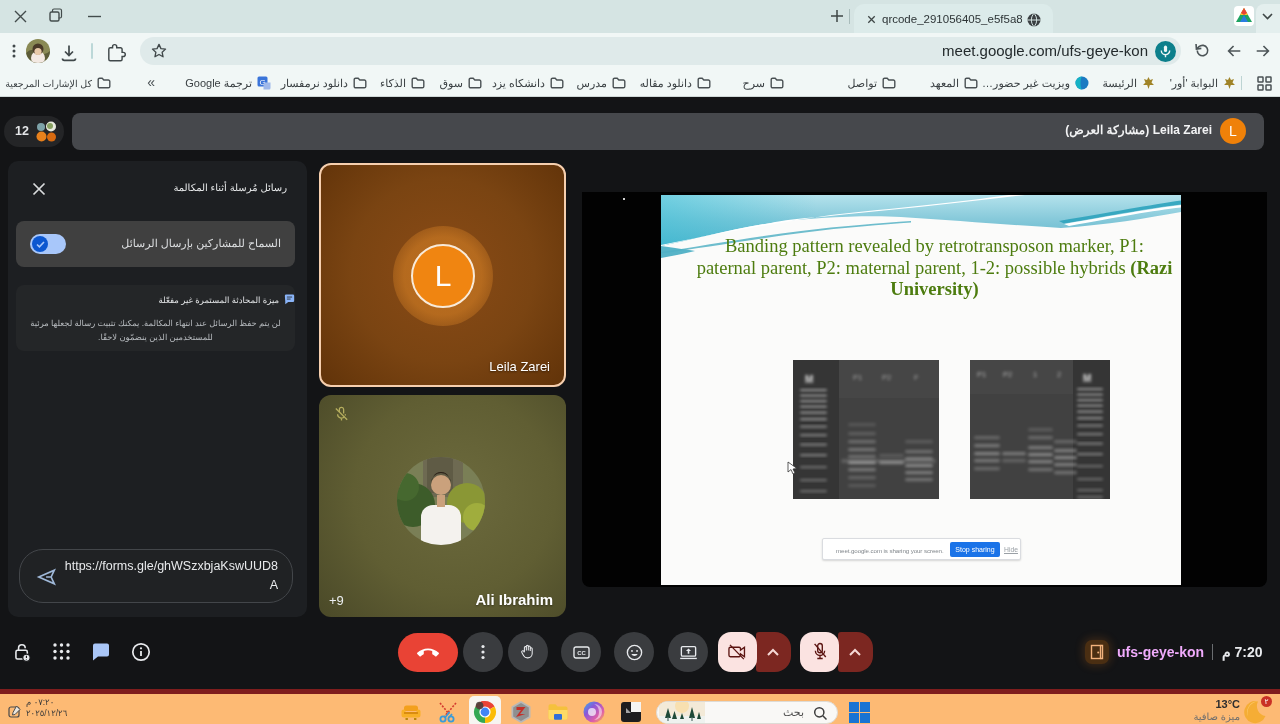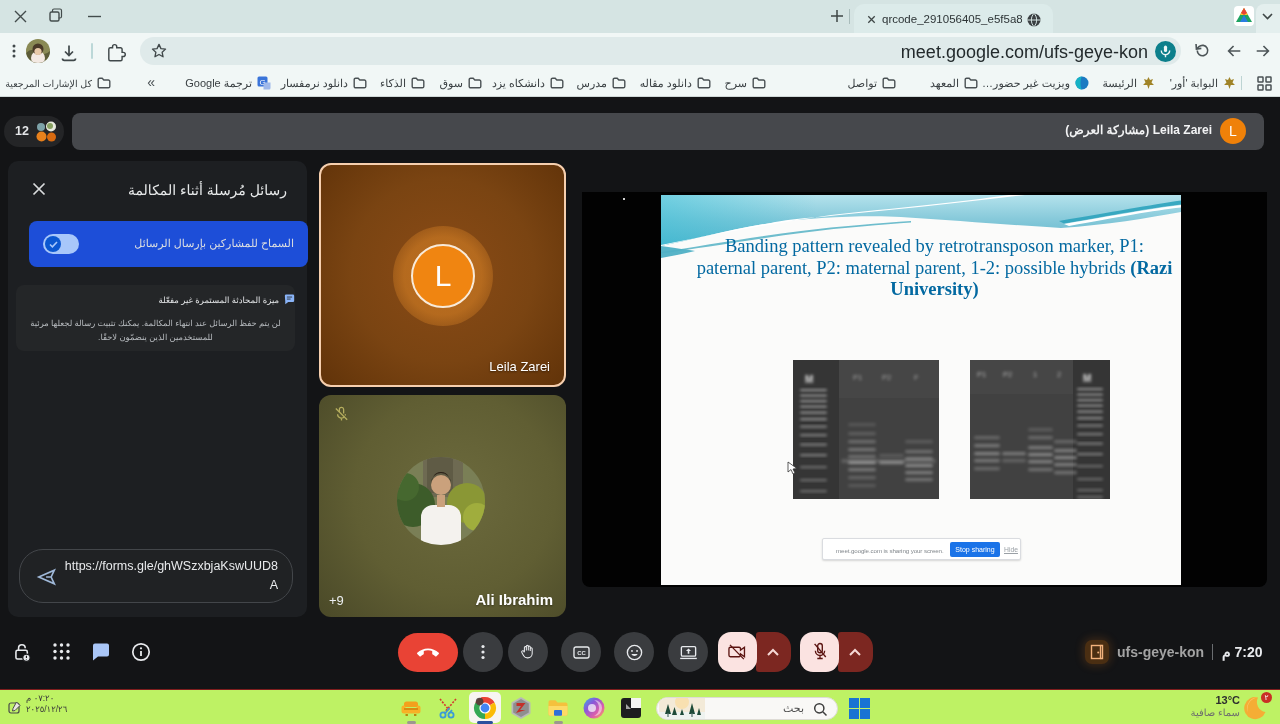--- a/index.html
+++ b/index.html
@@ -14,21 +14,21 @@
   .tab { top:4px; height:29px; border-radius:10px 10px 0 0; }
   .bm { display:flex; flex-direction:row-reverse; align-items:center; gap:5px; color:#3a4043; font-size:11px; height:28px; position:absolute; top:0; white-space:nowrap; }
   .fold span::after { content:""; }
   
   #meet { left:0; top:97px; width:1280px; height:592px; background:#131416; }
   #chatpanel { left:8px; top:64px; width:299px; height:456px; background:#1d1f22; border-radius:10px; }
   .tile { border-radius:12px; overflow:hidden; }
   #present { left:582px; top:95px; width:685px; height:395px; background:#020202; border-radius:0 0 8px 8px; }
   .circbtn { position:absolute; top:535px; width:40px; height:40px; border-radius:50%; background:#3a3c3f; display:flex; align-items:center; justify-content:center; }
   
-  #taskbar { left:0; top:689px; width:1280px; height:35px; background:#bef264; border-top:1px solid #7f1d1d; }
+  #taskbar { left:0; top:689px; width:1280px; height:35px; background:#fdba74; border-top:5px solid #7f1d1d; }
   .tbicon { position:absolute; top:6px; width:24px; height:24px; }
 </style>
 </head>
 <body>
 <div class="abs" id="tabstrip">
 
   <svg class="abs" style="left:8px;top:5px;" width="110" height="22" viewBox="0 0 110 22">
     <g stroke="#434c4c" stroke-width="1.4" fill="none">
       <path d="M7 6 L18 17 M18 6 L7 17"></path>
       <rect x="42" y="7" width="9" height="9" rx="1.5"></rect>
@@ -101,21 +101,21 @@
   <div class="abs" style="left:91px;top:10px;width:2px;height:16px;background:#bcd8d8;border-radius:1px;"></div>
 
   <svg class="abs" style="left:106px;top:9px;" width="20" height="20" viewBox="0 0 22 22">
     <path d="M7.2 5.2 a2.3 2.3 0 0 1 4.6 0 V6.4 h4.3 A1.6 1.6 0 0 1 17.7 8 v3.4 h1.2 a2.3 2.3 0 0 1 0 4.6 h-1.2 V19 a1.6 1.6 0 0 1 -1.6 1.6 H4.7 A1.6 1.6 0 0 1 3.1 19 V8 a1.6 1.6 0 0 1 1.6 -1.6 h2.5 Z" fill="none" stroke="#40484a" stroke-width="1.6"></path>
   </svg>
 
   <div class="abs" style="left:140px;top:4px;width:1041px;height:28px;background:#dfeaea;border-radius:14px;"></div>
   <svg class="abs" style="left:150px;top:9px;" width="18" height="18" viewBox="0 0 24 24">
     <path d="M12 3.2 l2.6 5.6 6.1 0.7 -4.5 4.2 1.2 6 -5.4 -3 -5.4 3 1.2 -6 -4.5 -4.2 6.1 -0.7 Z" fill="none" stroke="#40484a" stroke-width="1.8" stroke-linejoin="round"></path>
   </svg>
-  <div class="abs" style="left:800px;top:9px;width:348px;text-align:right;font-size:18px;color:#232a2c;">meet.google.com/ufs-geye-kon</div>
+  <div class="abs" style="left:800px;top:9px;width:348px;text-align:right;font-size:15px;color:#232a2c;">meet.google.com/ufs-geye-kon</div>
   <svg class="abs" style="left:1155px;top:8px;" width="21" height="21" viewBox="0 0 21 21">
     <circle cx="10.5" cy="10.5" r="10.5" fill="#0c7f8b"></circle>
     <g stroke="#eef6f5" stroke-width="1.4" fill="none">
       <rect x="8.9" y="4.6" width="3.2" height="6.4" rx="1.6" fill="#eef6f5" stroke="none"></rect>
       <path d="M6.3 9.5 a4.2 4.2 0 0 0 8.4 0 M10.5 13.7 V16.2"></path>
     </g>
   </svg>
 
   <svg class="abs" style="left:1193px;top:8px;" width="19" height="19" viewBox="0 0 20 20">
     <path d="M4.5 10 a5.5 5.5 0 1 0 1.8 -4 L3.6 8.4" fill="none" stroke="#4d5558" stroke-width="1.7"></path>
@@ -170,21 +170,21 @@
         <path d="M1.2 2.6 a1.4 1.4 0 0 1 1.4 -1.4 h2.6 l1.6 1.8 h4.6 a1.4 1.4 0 0 1 1.4 1.4 v5 a1.4 1.4 0 0 1 -1.4 1.4 h-8.8 a1.4 1.4 0 0 1 -1.4 -1.4 Z" fill="none" stroke="#4a5154" stroke-width="1.4"></path>
       </svg>
       <span>تواصل</span>
     </div>
   <div class="bm fold" style="right:449px;margin-top:40px;">
       <svg width="14" height="12" viewBox="0 0 14 12">
         <path d="M1.2 2.6 a1.4 1.4 0 0 1 1.4 -1.4 h2.6 l1.6 1.8 h4.6 a1.4 1.4 0 0 1 1.4 1.4 v5 a1.4 1.4 0 0 1 -1.4 1.4 h-8.8 a1.4 1.4 0 0 1 -1.4 -1.4 Z" fill="none" stroke="#4a5154" stroke-width="1.4"></path>
       </svg>
       <span>يونيوب</span>
     </div>
-  <div class="bm fold" style="right:514px;">
+  <div class="bm fold" style="right:496px;">
       <svg width="14" height="12" viewBox="0 0 14 12">
         <path d="M1.2 2.6 a1.4 1.4 0 0 1 1.4 -1.4 h2.6 l1.6 1.8 h4.6 a1.4 1.4 0 0 1 1.4 1.4 v5 a1.4 1.4 0 0 1 -1.4 1.4 h-8.8 a1.4 1.4 0 0 1 -1.4 -1.4 Z" fill="none" stroke="#4a5154" stroke-width="1.4"></path>
       </svg>
       <span>سرح</span>
     </div>
   <div class="bm fold" style="right:569px;">
       <svg width="14" height="12" viewBox="0 0 14 12">
         <path d="M1.2 2.6 a1.4 1.4 0 0 1 1.4 -1.4 h2.6 l1.6 1.8 h4.6 a1.4 1.4 0 0 1 1.4 1.4 v5 a1.4 1.4 0 0 1 -1.4 1.4 h-8.8 a1.4 1.4 0 0 1 -1.4 -1.4 Z" fill="none" stroke="#4a5154" stroke-width="1.4"></path>
       </svg>
       <span>دانلود مقاله</span>
@@ -250,22 +250,22 @@
 
   <div class="abs" style="left:72px;top:16px;width:1192px;height:37px;background:#46484c;border-radius:8px;">
     <div class="abs" style="right:52px;top:10px;color:#f2f3f4;font-size:12px;font-weight:bold;white-space:nowrap;direction:rtl;">Leila Zarei (مشاركة العرض)</div>
     <div class="abs" style="right:18px;top:5px;width:26px;height:26px;border-radius:50%;background:#ef8109;color:#fff;font-size:14px;display:flex;align-items:center;justify-content:center;">L</div>
   </div>
 
   <div class="abs" id="chatpanel">
     <svg class="abs" style="left:23px;top:20px;" width="16" height="16" viewBox="0 0 16 16">
       <path d="M2.5 2.5 L13.5 13.5 M13.5 2.5 L2.5 13.5" stroke="#d9dbdd" stroke-width="1.7"></path>
     </svg>
-    <div class="abs" style="right:20px;top:21px;color:#e7e9ea;font-size:14px;">رسائل مُرسلة أثناء المكالمة</div>
-    <div class="abs" style="left:21px;top:60px;width:279px;height:46px;background:#1d4ed8;border-radius:8px;">
+    <div class="abs" style="right:20px;top:21px;color:#e7e9ea;font-size:10px;">رسائل مُرسلة أثناء المكالمة</div>
+    <div class="abs" style="left:8px;top:60px;width:279px;height:46px;background:#404040;border-radius:8px;">
       <div class="abs" style="right:14px;top:16px;color:#dcdee0;font-size:11px;">السماح للمشاركين بإرسال الرسائل</div>
       <div class="abs" style="left:14px;top:13px;width:36px;height:20px;background:#a8c7fa;border-radius:10px;">
         <div class="abs" style="left:2px;top:2px;width:16px;height:16px;border-radius:50%;background:#0b57d0;"></div>
         <svg class="abs" style="left:6px;top:7px;" width="9" height="7" viewBox="0 0 9 7">
             <path d="M1 3.5 L3.4 5.8 L8 1" stroke="#a8c7fa" stroke-width="1.6" fill="none"></path>
           </svg>
       </div>
     </div>
     <div class="abs" style="left:8px;top:124px;width:279px;height:66px;background:#242628;border-radius:8px;">
       <div class="abs" style="left:0;top:9px;width:279px;text-align:right;direction:rtl;color:#e4e6e8;font-size:8.5px;"><svg style="display:inline-block;vertical-align:-2px;margin-left:5px;" width="11" height="11" viewBox="0 0 13 13">
@@ -338,21 +338,21 @@
           </linearGradient>
         </defs>
         <path d="M0 0 H520 V17 C487 23 445 30 400 33 C355 30.5 295 25.5 240 22 C205 20 150 22.5 110 28 C70 34 30 45 0 51 Z" fill="url(#wgv)"></path>
         <path d="M0 0 H520 V17 C487 23 445 30 400 33 C355 30.5 295 25.5 240 22 C205 20 150 22.5 110 28 C70 34 30 45 0 51 Z" fill="url(#wgl)"></path>
         <path d="M0 50 C60 38 120 27 170 20 C230 13.5 300 7 348 0 L364 0 C300 8 230 15 160 22 C140 23 120 25.5 110 28 C70 34 30 45 0 51 Z" fill="#fff"></path>
         <path d="M0 57 C40 51 90 42 140 36 C180 31 220 28 250 26 L250 27.6 C222 29.6 182 32.6 144 37.6 C94 44 40 53 0 58.5 Z" fill="#55b2c4" opacity="0.85"></path>
         <path d="M398 26 C450 17 490 10 520 5.5 L520 9.5 C490 13 452 20 403 28.5 Z" fill="#2ea3bd" opacity="0.9"></path>
         <path d="M403 29 C455 20 490 13.5 520 10 L520 12.5 C492 15.5 458 22 408 31 Z" fill="#fff"></path>
         <path d="M0 51 C15 53 28 55 34 56 C24 58.5 12 61 0 63 Z" fill="#4fb0c5" opacity="0.95"></path>
       </svg>
-      <div class="abs" style="left:0;top:41px;width:547px;text-align:center;font-family:'Liberation Serif',serif;font-size:18.5px;line-height:21.5px;color:#0369a1;">Banding pattern revealed by retrotransposon marker, P1:<br>paternal parent, P2: maternal parent, 1-2: possible hybrids <b>(Razi<br>University)</b></div>
+      <div class="abs" style="left:0;top:41px;width:547px;text-align:center;font-family:'Liberation Serif',serif;font-size:18.5px;line-height:21.5px;color:#4d7c0f;">Banding pattern revealed by retrotransposon marker, P1:<br>paternal parent, P2: maternal parent, 1-2: possible hybrids <b>(Razi<br>University)</b></div>
       <svg class="abs" style="left:132px;top:165px;" width="146" height="139" viewBox="0 0 146 139">
           <defs>
             <filter id="gb" x="-60%" y="-60%" width="220%" height="220%">
               <feGaussianBlur stdDeviation="1.5"></feGaussianBlur>
             </filter>
           </defs>
           <rect width="146" height="139" fill="#393939"></rect>
           <rect x="0" y="0" width="46" height="139" fill="#353535"></rect>
           <rect x="46" y="0" width="100" height="139" fill="#414141"></rect>
           <rect x="46" y="0" width="100" height="38" fill="#464646"></rect>
@@ -550,21 +550,21 @@
 
     <div class="abs" style="left:1085px;top:543px;width:24px;height:24px;border-radius:7px;background:#4a2e12;box-shadow:0 0 8px 2px rgba(200,110,30,.22);">
       <svg class="abs" style="left:5px;top:4px;" width="14" height="16" viewBox="0 0 14 16">
         <g fill="none" stroke="#f2b27c" stroke-width="1.4">
           <rect x="1.5" y="1.5" width="9" height="13"></rect>
           <path d="M10.5 1.5 h2 v13 h-2"></path>
         </g>
         <circle cx="8.2" cy="8.5" r="1" fill="#f2b27c"></circle>
       </svg>
     </div>
-    <div class="abs" style="left:1117px;top:547px;color:#a3a3a3;font-size:14px;font-weight:bold;">ufs-geye-kon</div>
+    <div class="abs" style="left:1117px;top:547px;color:#f0abfc;font-size:14px;font-weight:bold;">ufs-geye-kon</div>
     <div class="abs" style="left:1212px;top:547px;width:1px;height:16px;background:#6a6d70;"></div>
     <div class="abs" style="left:1222px;top:547px;color:#e8eaed;font-size:14px;font-weight:bold;">‫7:20 م‬</div>
   </div>
 </div>
 <div class="abs" id="taskbar">
 
   <svg class="abs" style="left:8px;top:11px;" width="13" height="13" viewBox="0 0 13 13">
     <rect x="1" y="2" width="10" height="10" rx="2" fill="none" stroke="#4a4a4a" stroke-width="1.2"></rect>
     <path d="M8.5 1 L12 4.5 L7 9.5 L4.5 10 L5 7.5 Z" fill="#eae7e1" stroke="#4a4a4a" stroke-width="1"></path>
   </svg>
@@ -654,14 +654,14 @@
     <rect x="0" y="11" width="10" height="10" fill="#1873d3"></rect>
     <rect x="11" y="11" width="10" height="10" fill="#1873d3"></rect>
   </svg>
 
   <svg class="abs" style="left:1243px;top:6px;" width="24" height="24" viewBox="0 0 24 24">
     <path d="M15 1.5 A 11 11 0 1 0 22.5 16 A 10 10 0 0 1 15 1.5 Z" fill="#f5ad35"></path>
     <path d="M15 1.5 A 11 11 0 0 0 6 18 A 10.5 10.5 0 0 1 15 1.5 Z" fill="#fcc96a"></path>
   </svg>
   <div class="abs" style="left:1261px;top:2px;width:11px;height:11px;border-radius:50%;background:#c93025;color:#fff;font-size:7.5px;text-align:center;line-height:11px;">٢</div>
   <div class="abs" style="left:1206px;top:4px;width:34px;text-align:right;font-size:11px;color:#2e2e2e;font-weight:bold;">13°C</div>
-  <div class="abs" style="left:1176px;top:17px;width:64px;text-align:right;font-size:10px;color:#6e6e6e;">سماء صافية</div>
+  <div class="abs" style="left:1176px;top:17px;width:64px;text-align:right;font-size:10px;color:#6e6e6e;">ميزة صافية</div>
 </div>
 
 </body></html>

